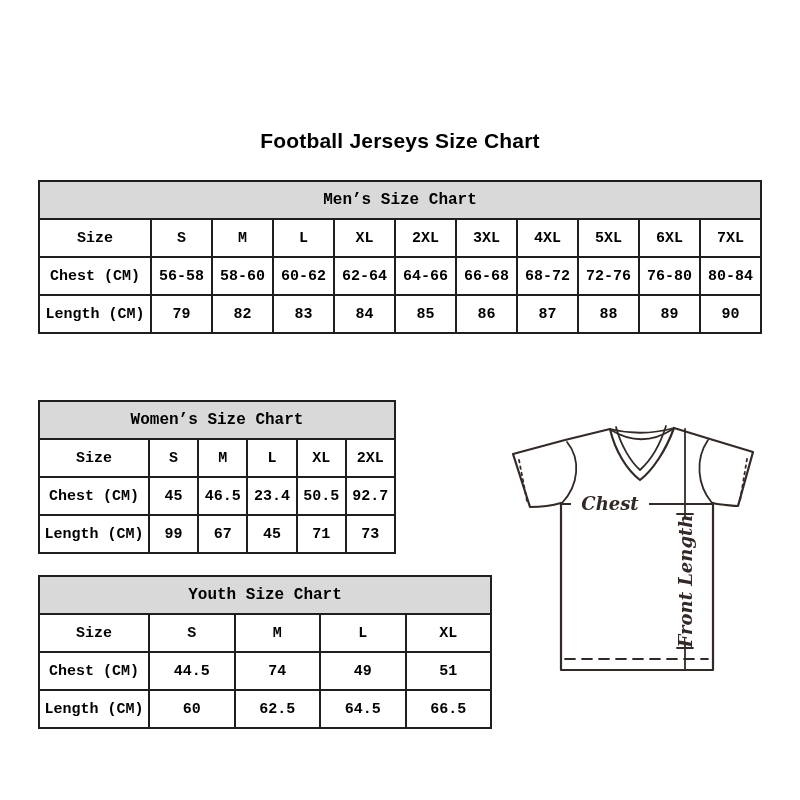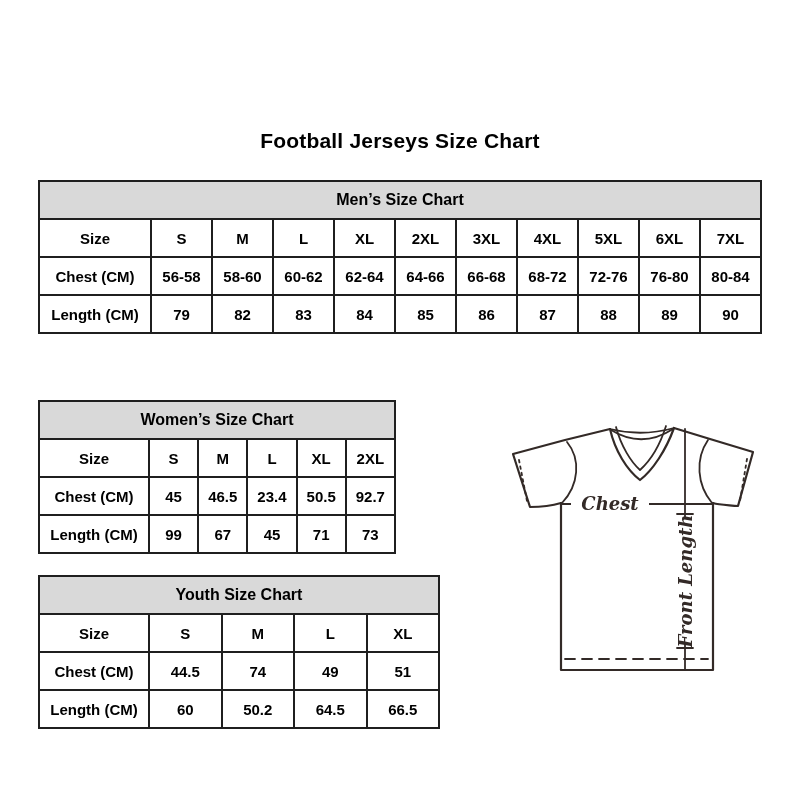--- a/index.html
+++ b/index.html
@@ -21,39 +21,40 @@
     text-align: center;
     font-size: 21px;
     font-weight: bold;
     letter-spacing: 0.2px;
   }
   table.size-table {
     position: absolute;
     border-collapse: collapse;
     table-layout: fixed;
     background: #ffffff;
+    font-family: Liberation Mono, monospace;
   }
   table.size-table td {
     border: 2px solid #1f1f1f;
     text-align: center;
     vertical-align: middle;
     font-weight: bold;
     font-size: 15px;
     height: 36px;
     padding: 0 2px;
     overflow: hidden;
     white-space: nowrap;
   }
   table.size-table td.t-head {
     background: #d9d9d9;
     font-size: 16px;
   }
   #mens-table   { left: 38px; top: 148px; width: 724px; }
   #womens-table { left: 38px; top: 368px; width: 358px; }
-  #youth-table  { left: 38px; top: 543px; width: 402px; }
+  #youth-table  { left: 38px; top: 543px; width: 454px; }
   #mens-table   col.c0 { width: 112px; }
   #womens-table col.c0 { width: 110px; }
   #youth-table  col.c0 { width: 110px; }
   .jersey-wrap {
     position: absolute;
     left: 505px;
     top: 384px;
     width: 258px;
     height: 262px;
   }
@@ -180,21 +181,21 @@
         <tr>
           <td>Chest (CM)</td>
           <td>44.5</td>
           <td>74</td>
           <td>49</td>
           <td>51</td>
         </tr>
         <tr>
           <td>Length (CM)</td>
           <td>60</td>
-          <td>50.2</td>
+          <td>62.5</td>
           <td>64.5</td>
           <td>66.5</td>
         </tr>
       </tbody>
   </table>
 
   <div class="jersey-wrap">
     <svg viewBox="0 0 258 260">
 
       <path class="jersey-stroke" d="M 105 12 L 60 23 L 8 37 L 25 90 C 35 90 46 89 56 86"></path>

